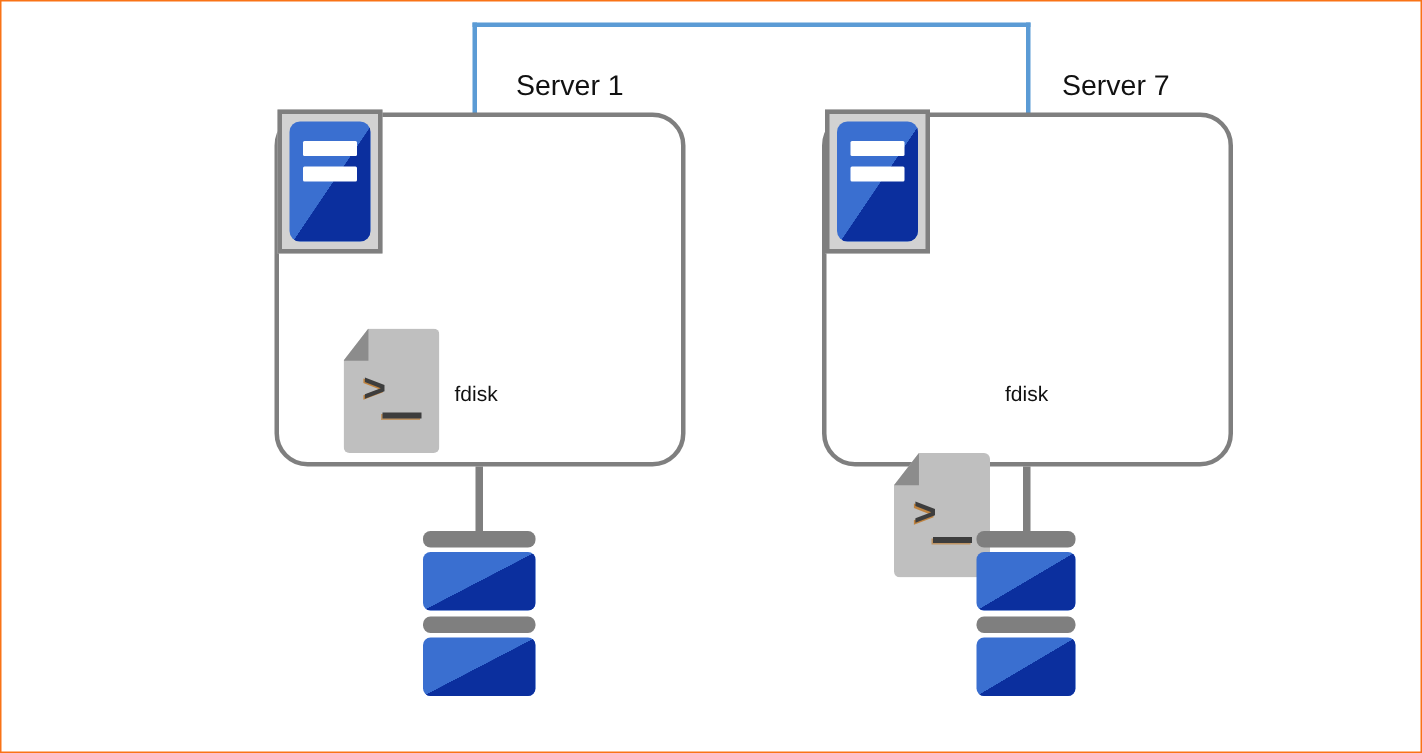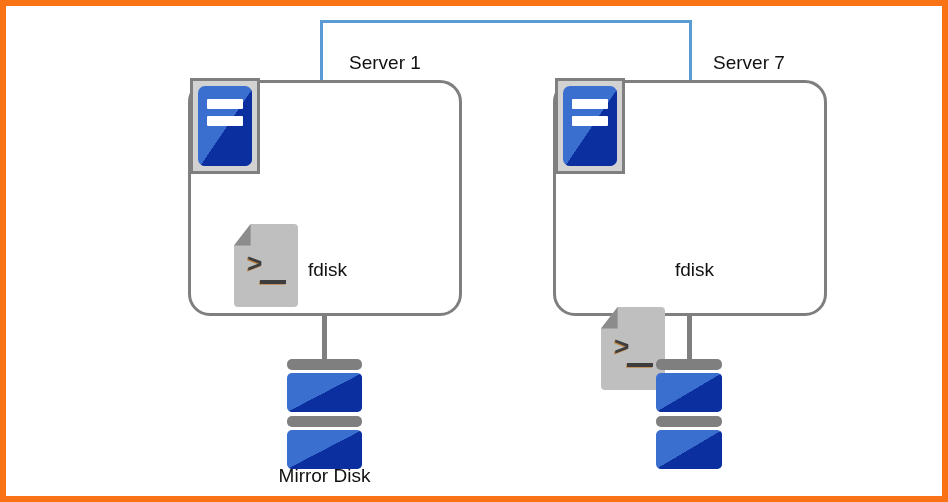--- a/index.html
+++ b/index.html
@@ -8,21 +8,21 @@
     background: #ffffff;
   }
   body {
     font-family: "Liberation Sans", sans-serif;
   }
   #canvas {
     position: relative;
     width: 948px;
     height: 502px;
     background: #ffffff;
-    border: 6px solid #f97316;
+    border: 1px solid #f97316;
     box-sizing: border-box;
     overflow: hidden;
   }
   .abs { position: absolute; }
 
   
   .bracket {
     left: 314px;
     top: 14px;
     width: 372px;
@@ -127,21 +127,21 @@
   .doc-underscore {
     position: absolute;
     left: 26px;
     top: 56px;
     width: 26px;
     height: 4px;
     background: #3d3d3d;
     box-shadow: -1px 1px 0 rgba(190,120,40,0.6);
   }
   .fdisk-label {
-    font-size: 19px;
+    font-size: 14px;
     color: #111111;
     white-space: nowrap;
     line-height: 1;
   }
 
   
   .v-connector {
     width: 5px;
     background: #7f7f7f;
   }
@@ -207,21 +207,20 @@
 
   <div class="abs v-connector" style="left:316px; top:310px; height:47px;"></div>
 
   <div class="abs" style="left:281px; top:353px; width:75px;">
     <div class="disk-bar"></div>
     <div class="disk-block" style="margin-top:3px;"></div>
     <div class="disk-bar" style="margin-top:4px;"></div>
     <div class="disk-block" style="margin-top:3px;"></div>
   </div>
 
-  <div class="abs disk-label" style="left:251px; top:460px; width:135px;">Mirror Disk</div>
 
   <div class="abs server-label" style="left:707px; top:47px;">Server 7</div>
 
   <div class="abs server-box" style="left:547px; top:74px;"></div>
 
   <div class="abs server-icon" style="left:549px; top:72px;">
     <div class="server-icon-inner">
       <div class="server-bar b1"></div>
       <div class="server-bar b2"></div>
     </div>

